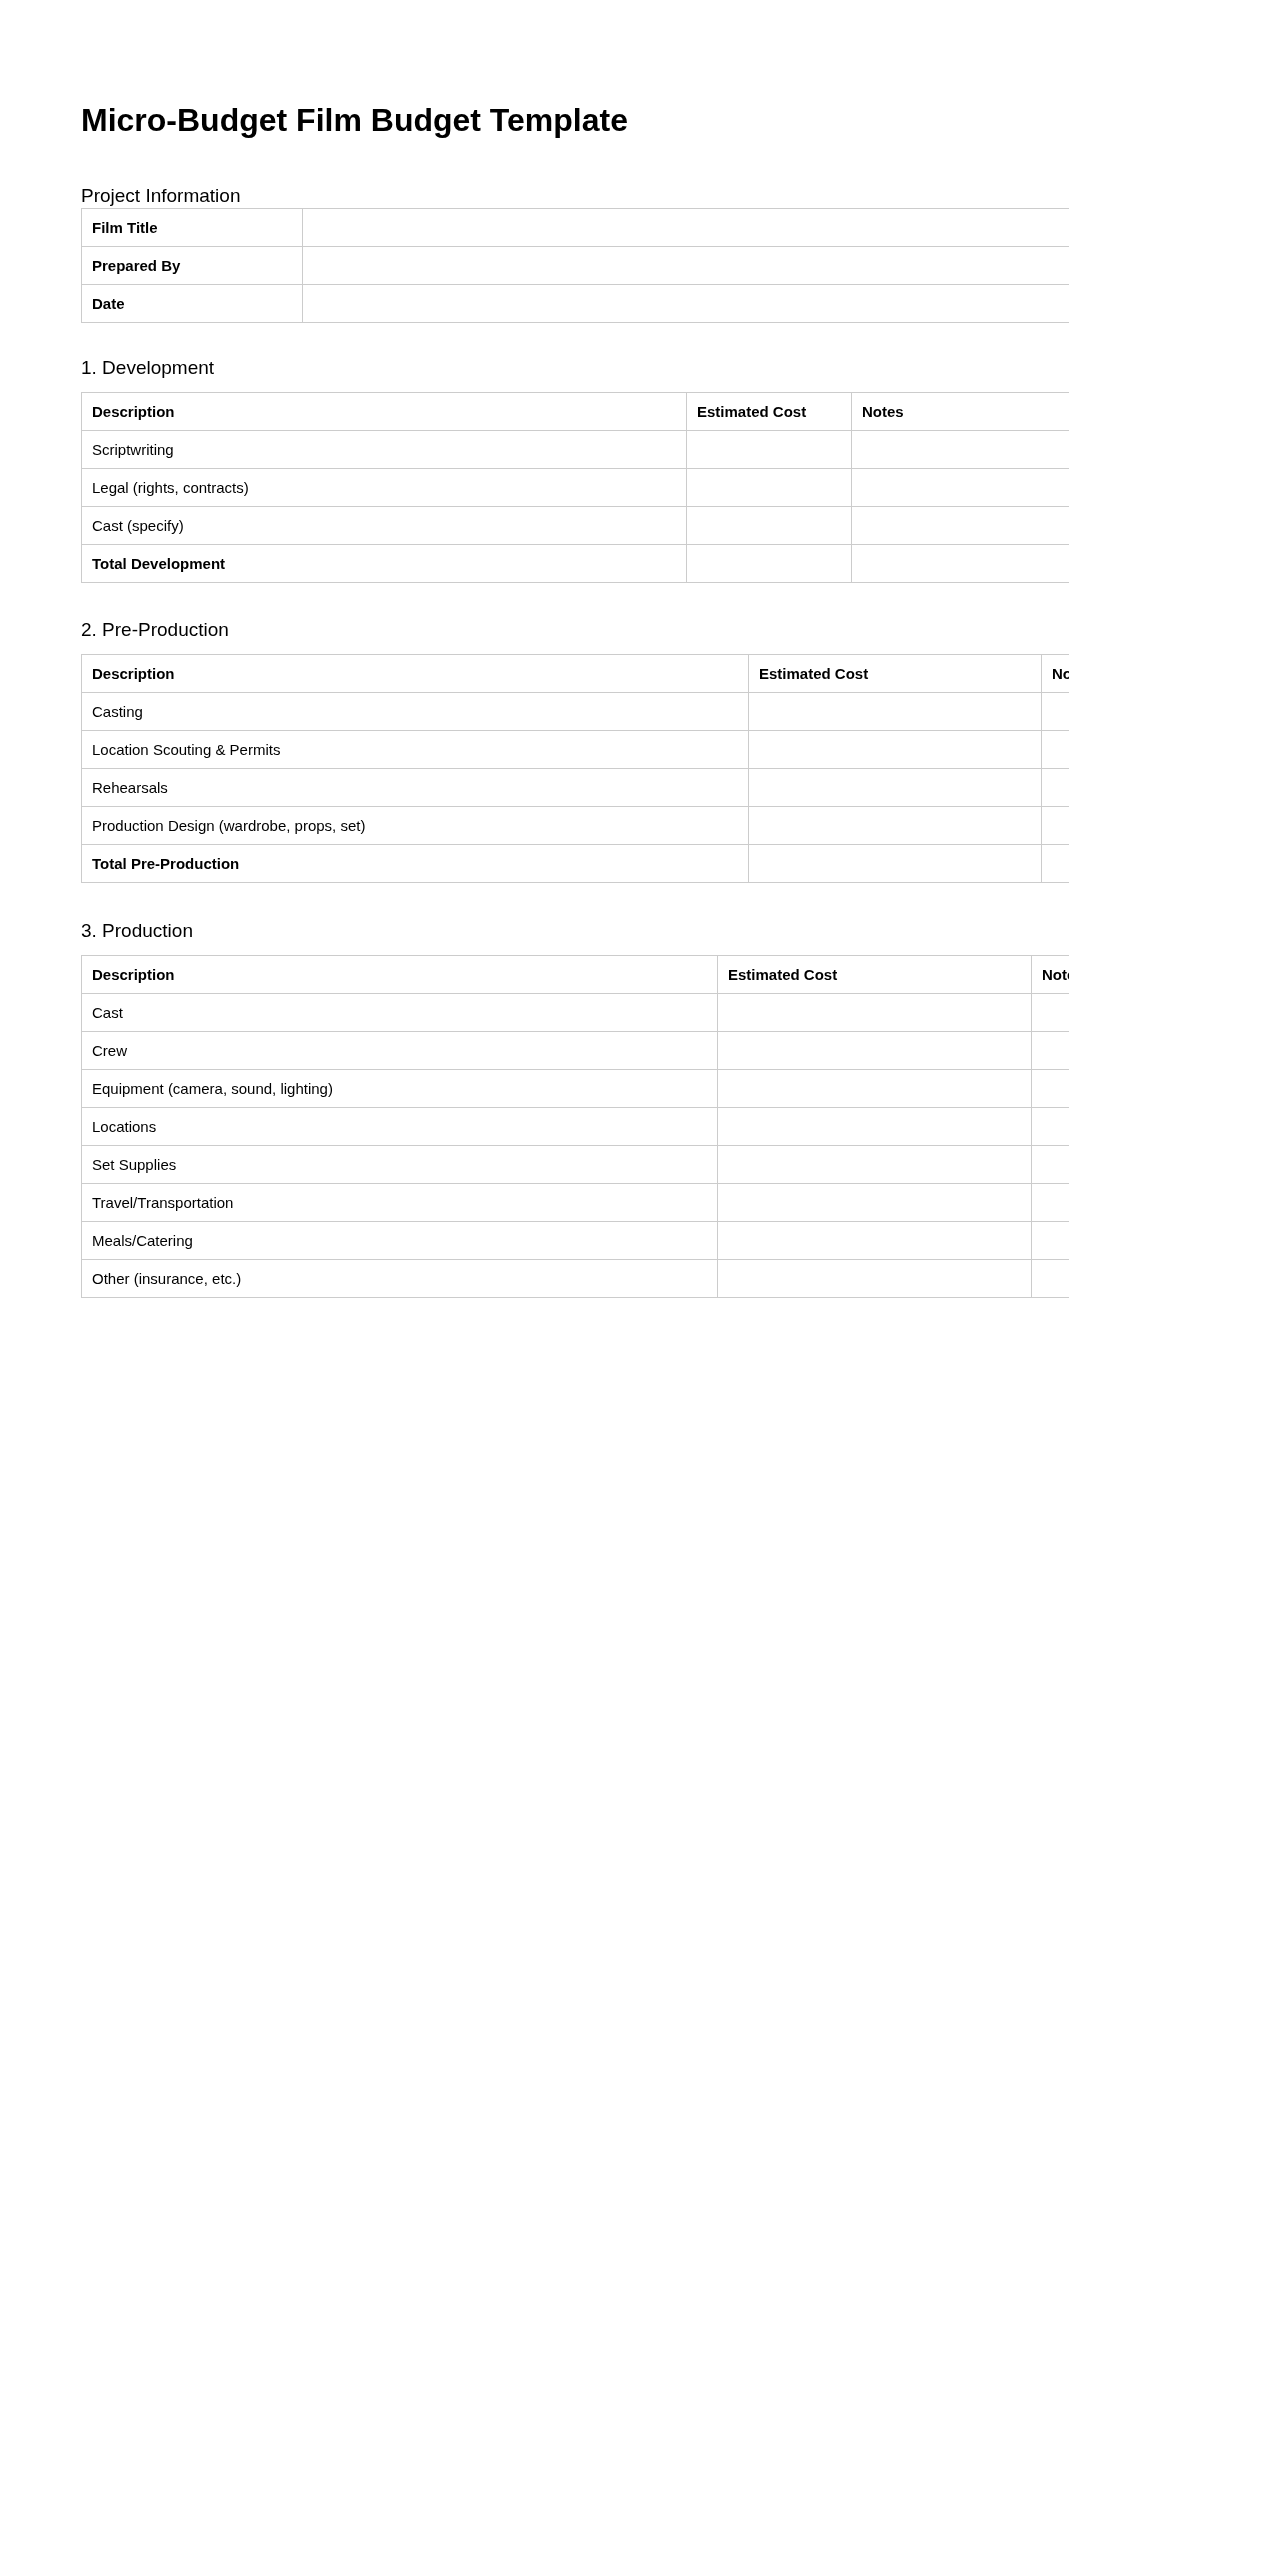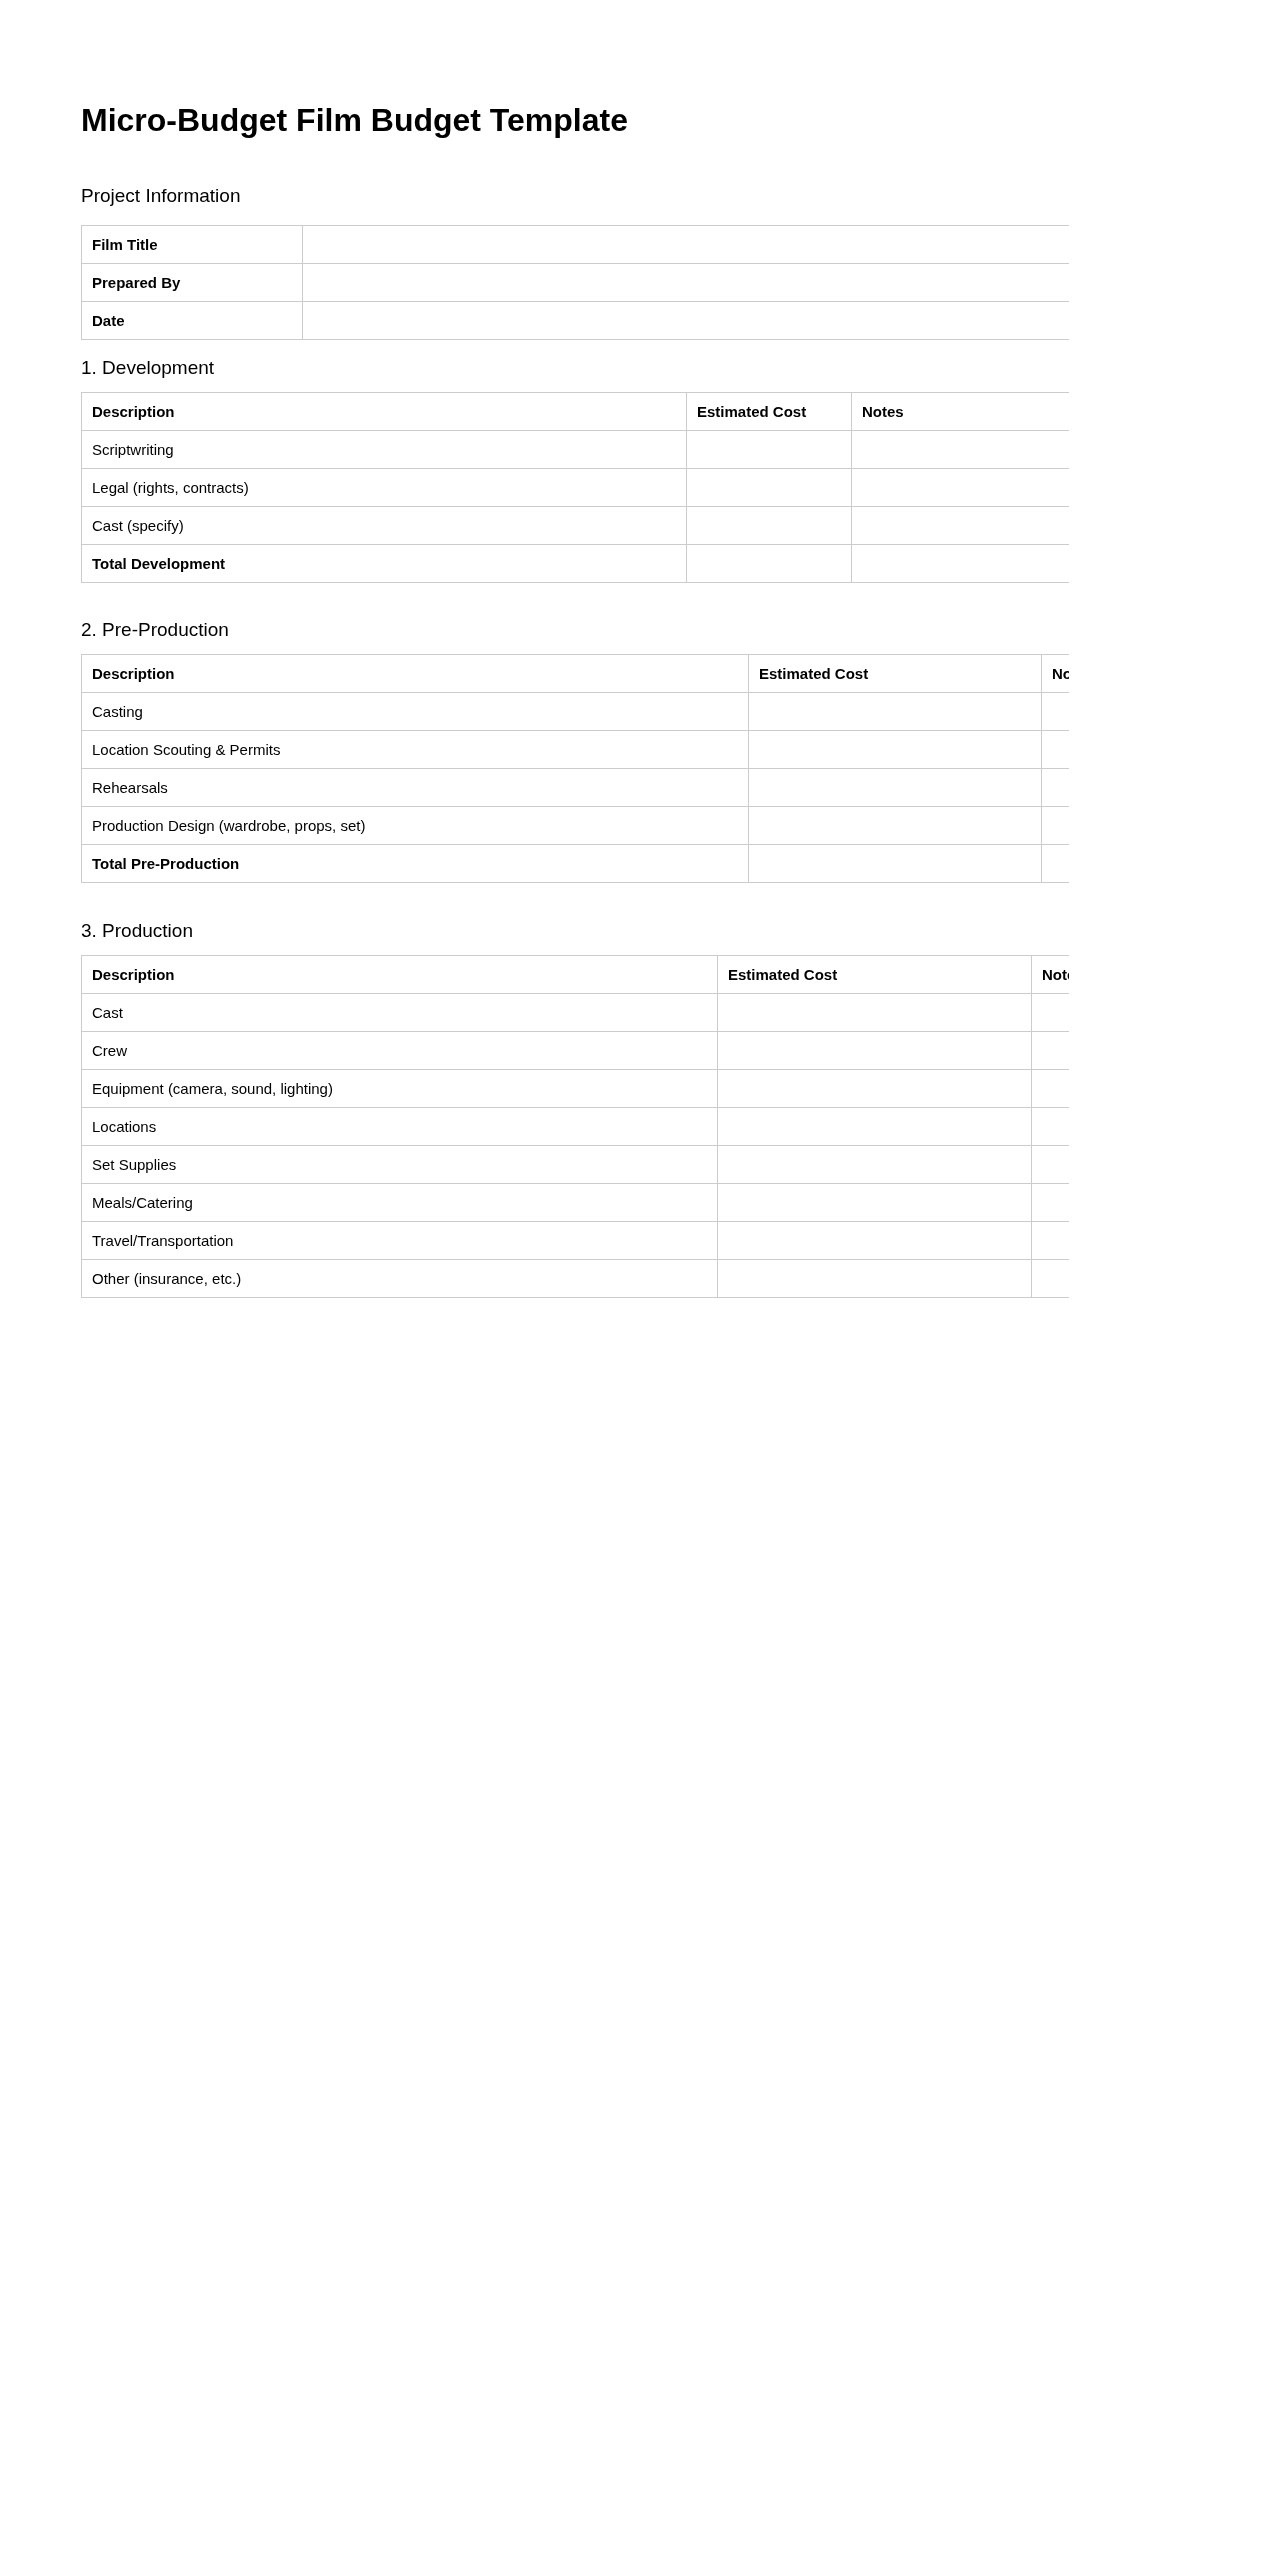--- a/index.html
+++ b/index.html
@@ -64,21 +64,21 @@
   </style>
 </head>
 <body>
 
 <div class="viewport">
   <div class="page">
 
     <h1>Micro-Budget Film Budget Template</h1>
 
     <h2 style="top:184px;">Project Information</h2>
-    <table style="top:225px;padding-left:20px;">
+    <table style="top:208px;padding-left:20px;">
       <colgroup>
           <col style="width:221px">
           <col>
         </colgroup>
       <tbody>
         <tr>
           <td class="bold">Film Title</td>
           <td></td>
         </tr>
         <tr>
@@ -207,26 +207,26 @@
           <td>Locations</td>
           <td></td>
           <td></td>
         </tr>
         <tr>
           <td>Set Supplies</td>
           <td></td>
           <td></td>
         </tr>
         <tr>
+          <td>Travel/Transportation</td>
+          <td></td>
+          <td></td>
+        </tr>
+        <tr>
           <td>Meals/Catering</td>
-          <td></td>
-          <td></td>
-        </tr>
-        <tr>
-          <td>Travel/Transportation</td>
           <td></td>
           <td></td>
         </tr>
         <tr>
           <td>Other (insurance, etc.)</td>
           <td></td>
           <td></td>
         </tr>
       </tbody>
     </table>

